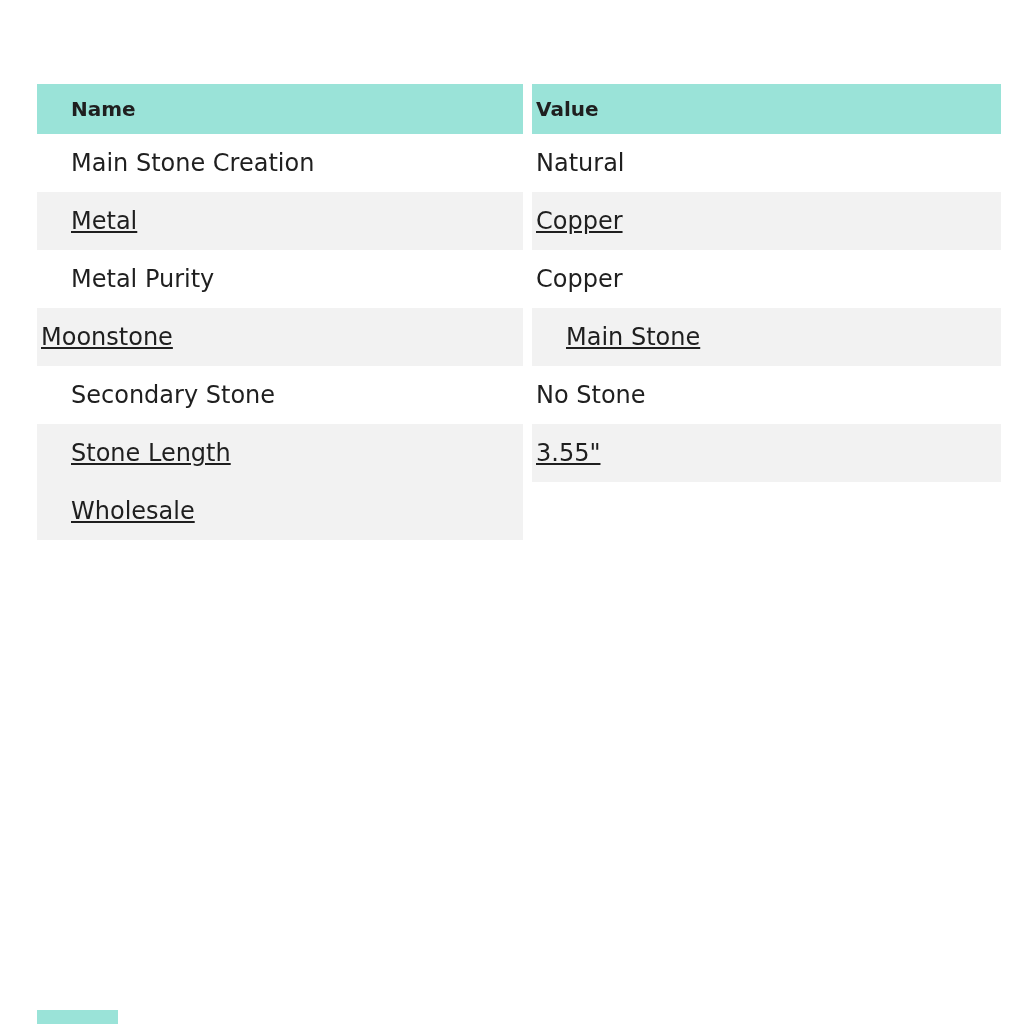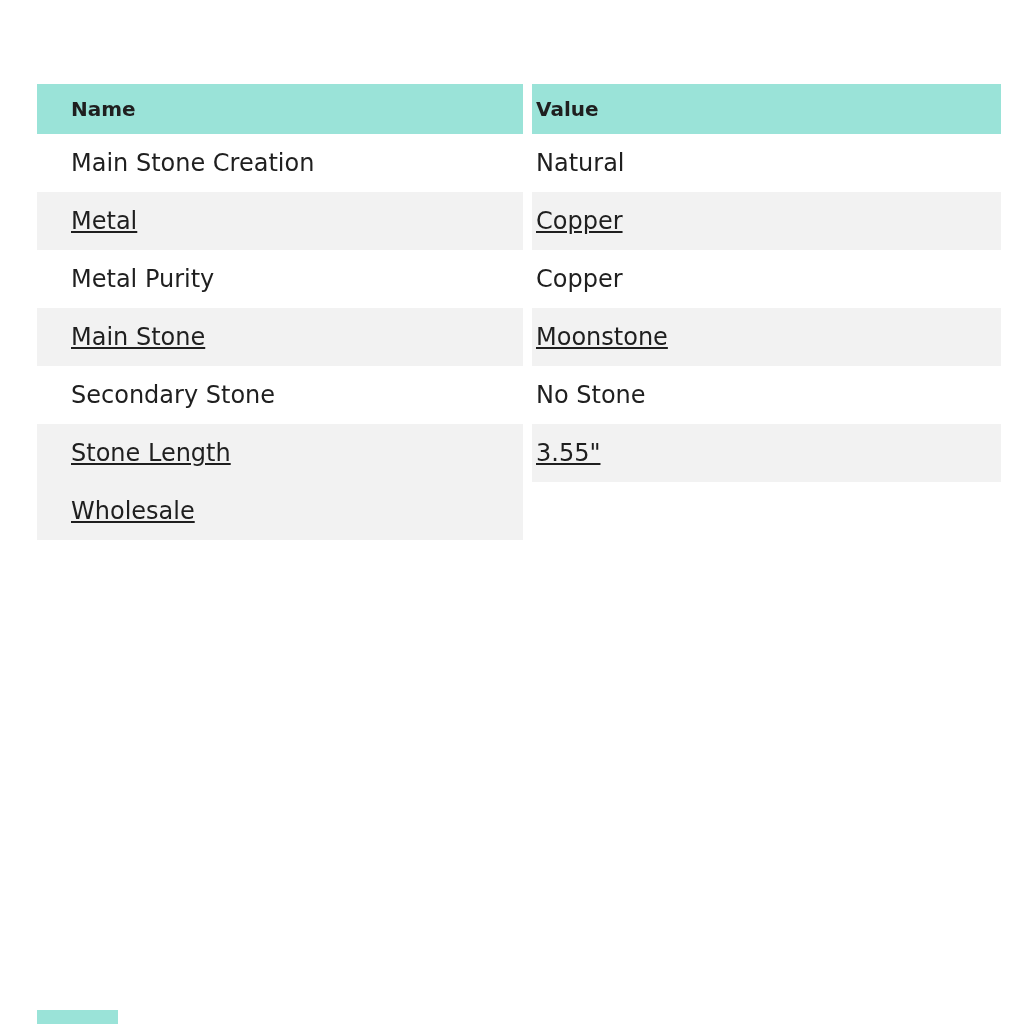--- a/index.html
+++ b/index.html
@@ -77,22 +77,22 @@
     <div class="cell col-name">Metal</div>
     <div class="cell col-value">Copper</div>
   </div>
 
   <div class="t-row">
     <div class="cell col-name">Metal Purity</div>
     <div class="cell col-value">Copper</div>
   </div>
 
   <div class="t-row alt">
+    <div class="cell col-value">Moonstone</div>
     <div class="cell col-name">Main Stone</div>
-    <div class="cell col-value">Moonstone</div>
   </div>
 
   <div class="t-row">
     <div class="cell col-name">Secondary Stone</div>
     <div class="cell col-value">No Stone</div>
   </div>
 
   <div class="t-row alt">
     <div class="cell col-name">Stone Length</div>
     <div class="cell col-value">3.55"</div>

